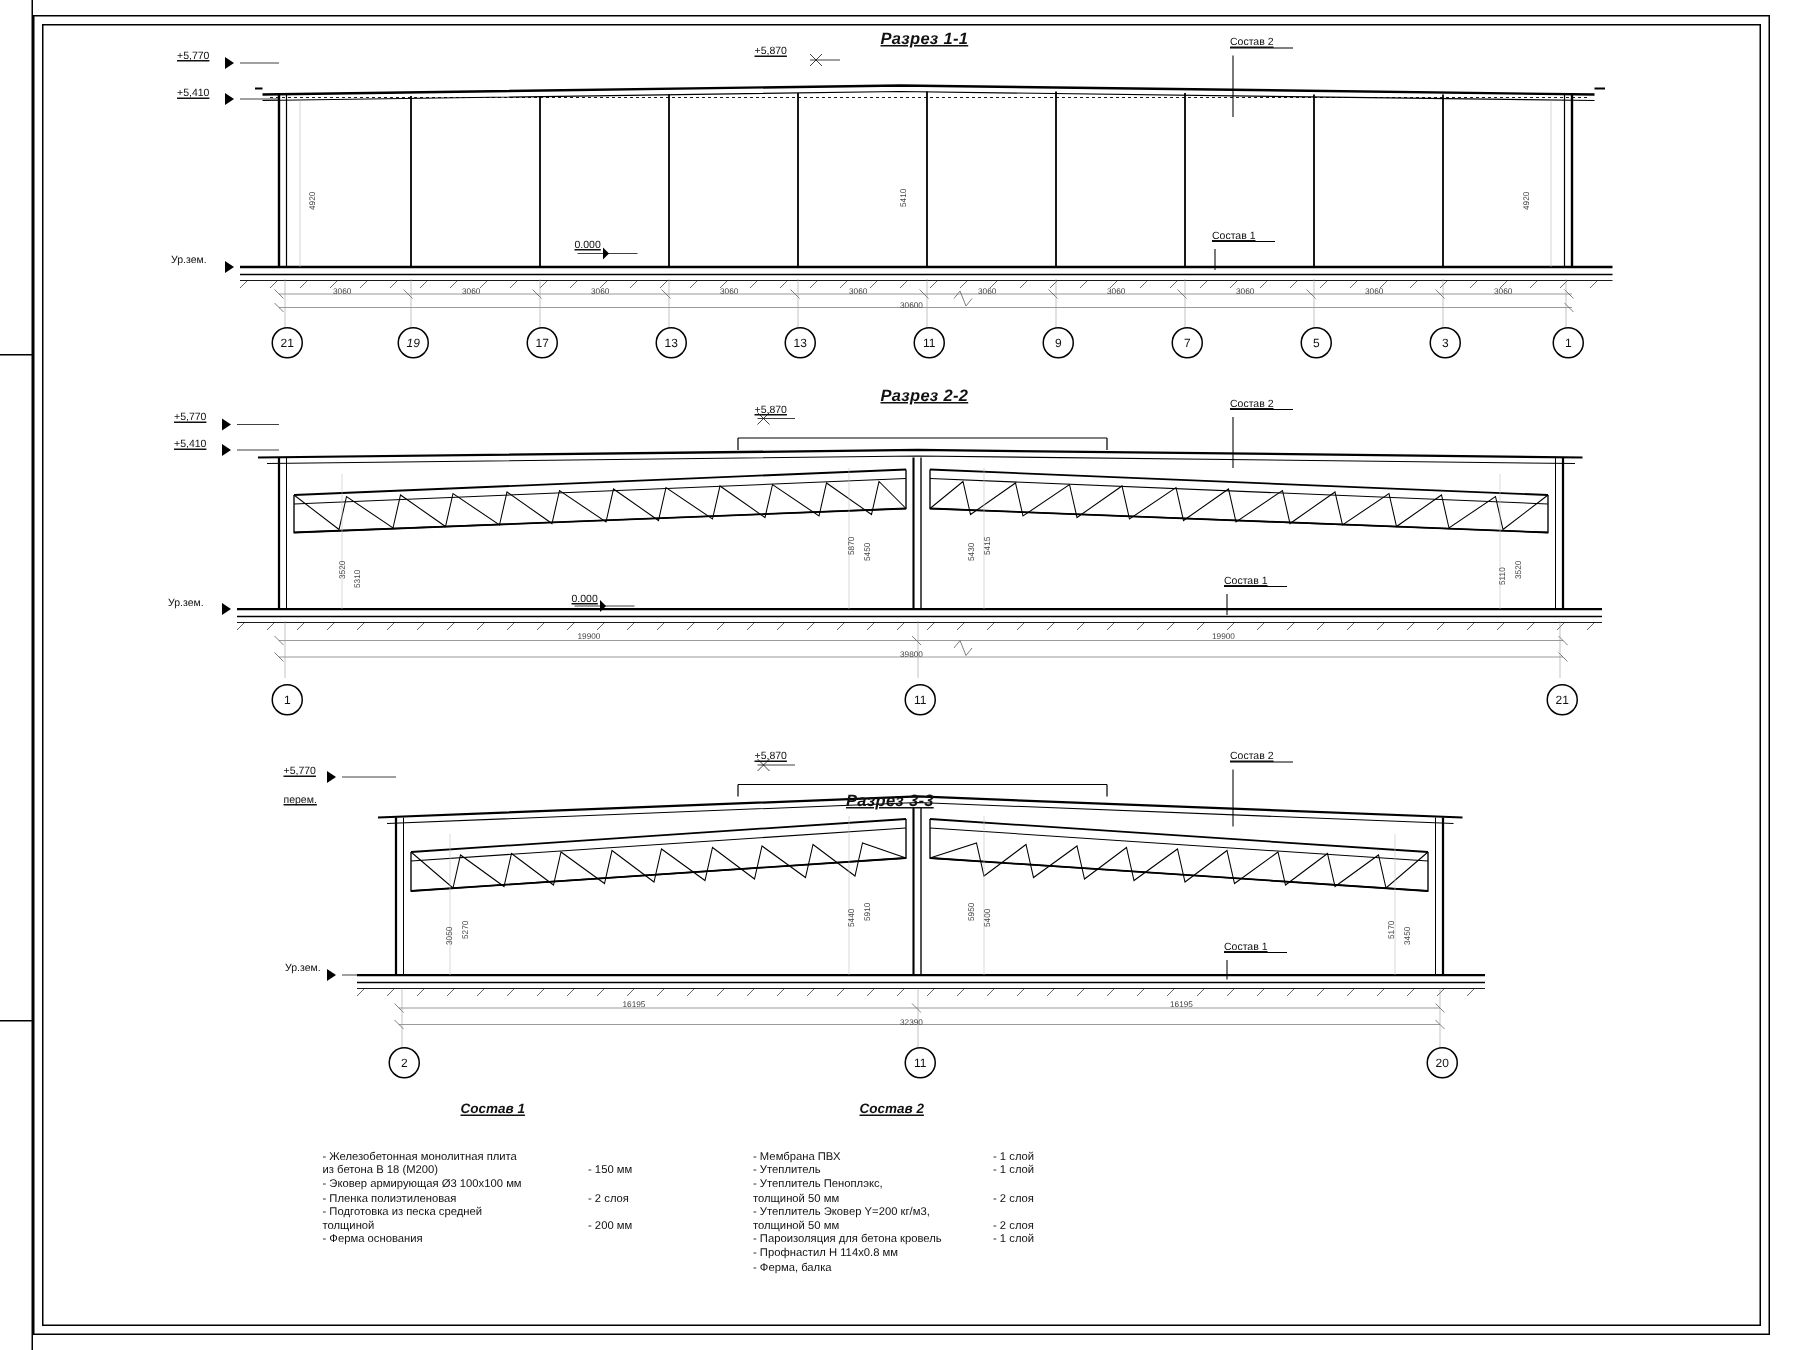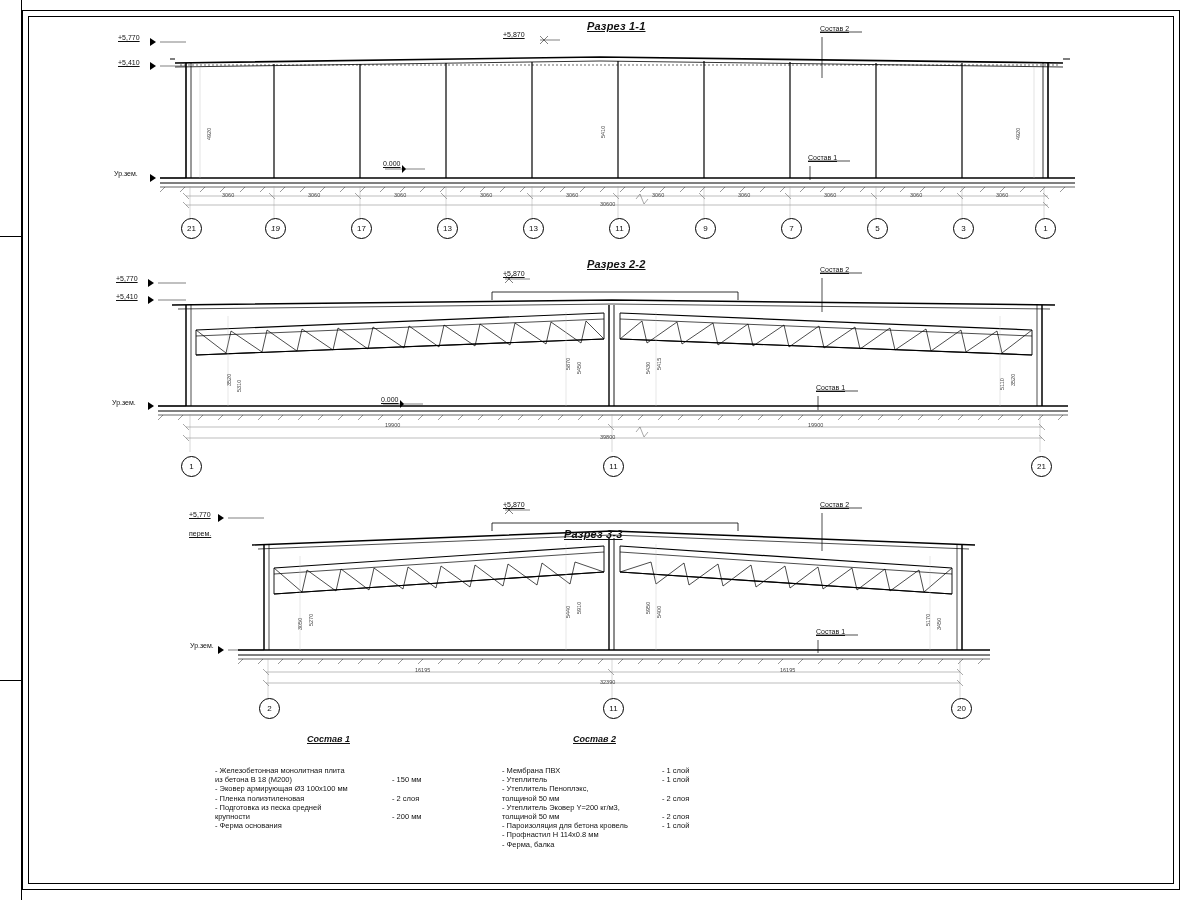--- a/index.html
+++ b/index.html
@@ -326,21 +326,21 @@
 
   <div class="legend-title" style="left:307px;top:734px;">Состав 1</div>
   <div class="legend-title" style="left:573px;top:734px;">Состав 2</div>
 
   <div class="lgcol" style="left:215px;top:766px;">
     <div class="lgrow">- Железобетонная  монолитная плита</div>
     <div class="lgrow">  из бетона В 18 (М200)</div>
     <div class="lgrow">- Эковер армирующая Ø3 100х100 мм</div>
     <div class="lgrow">- Пленка полиэтиленовая</div>
     <div class="lgrow">- Подготовка из песка средней</div>
-    <div class="lgrow">  крупности</div>
+    <div class="lgrow">  толщиной</div>
     <div class="lgrow">- Ферма основания</div>
   </div>
   <div class="lgvals" style="left:392px;top:766px;">
     <div class="lgrow">&nbsp;</div>
     <div class="lgrow">- 150 мм</div>
     <div class="lgrow">&nbsp;</div>
     <div class="lgrow">- 2 слоя</div>
     <div class="lgrow">&nbsp;</div>
     <div class="lgrow">- 200 мм</div>
     <div class="lgrow">&nbsp;</div>

